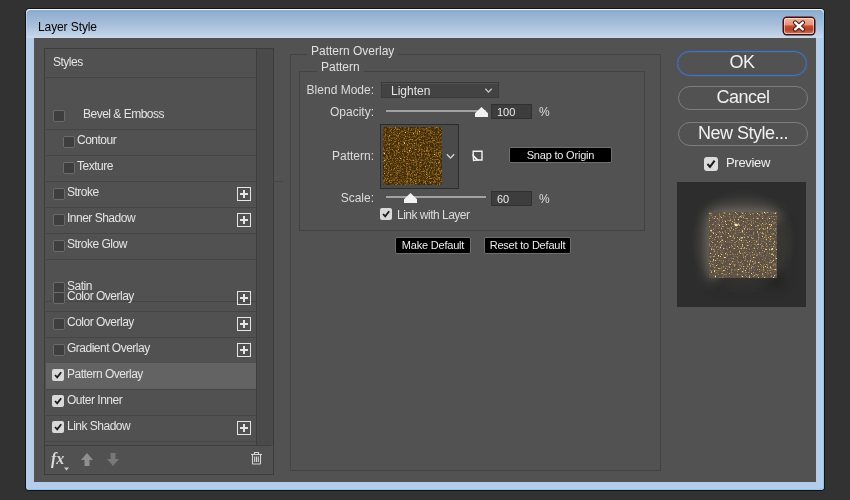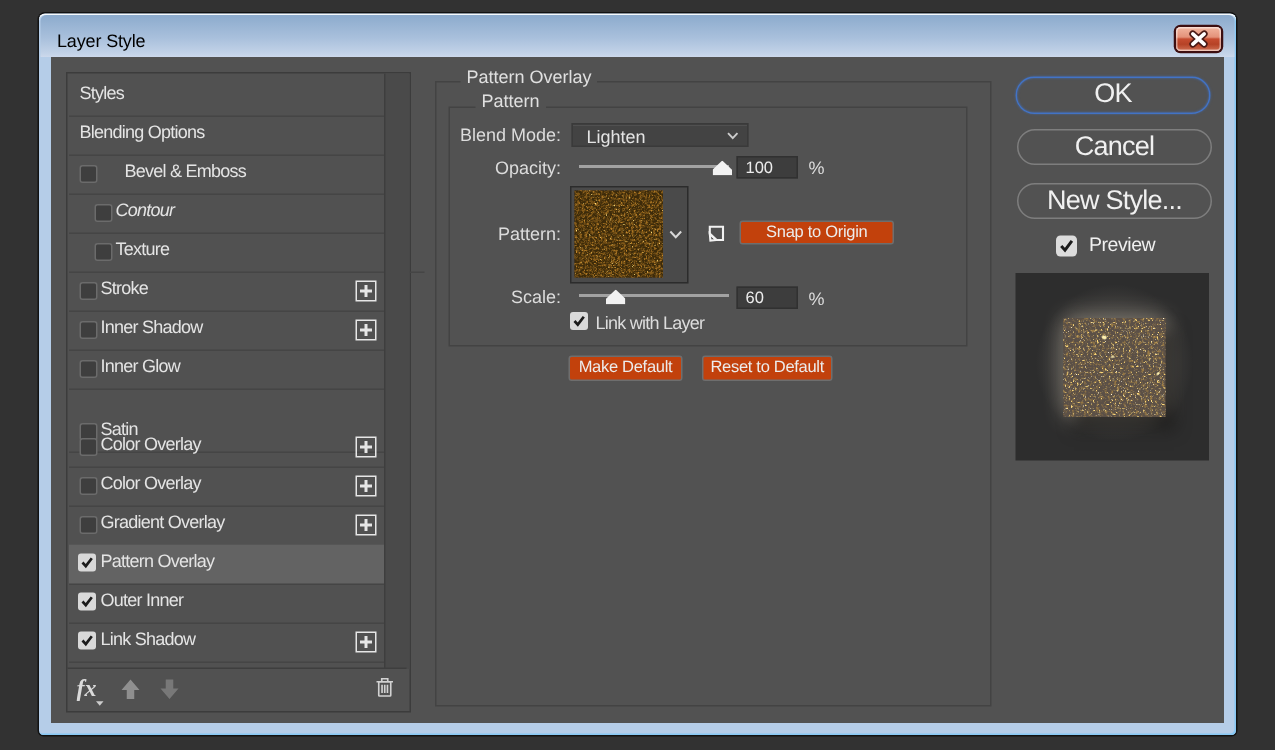--- a/index.html
+++ b/index.html
@@ -30,21 +30,21 @@
 .fieldset{border:1px solid #434343;}
 .flabel{position:absolute;font-size:12px;color:#e0e0e0;background:#525252;padding:0 4px;}
 .lab{position:absolute;font-size:12px;color:#dcdcdc;text-align:right;}
 #blendbox{left:381px;top:82px;width:116px;height:14px;background:#434343;border:1px solid #3a3a3a;box-shadow:inset 0 1px 0 rgba(255,255,255,.07);}
 #blendbox span{position:absolute;left:9px;top:1px;font-size:12px;color:#e4e4e4}
 .chev{position:absolute;width:9px;height:9px}
 .track{position:absolute;height:2px;background:#a2a2a2;}
 .thumb{position:absolute;width:13px;height:10px;background:#f2f2f2;clip-path:polygon(50% 0,100% 62%,100% 100%,0 100%,0 62%);filter:drop-shadow(0 1px 1px rgba(0,0,0,.5));}
 .valbox{position:absolute;width:34px;height:13px;background:#3d3d3d;border:1px solid #313131;color:#ececec;font-size:11px;padding-left:5px;line-height:14px;}
 .pct{position:absolute;font-size:12px;color:#dcdcdc;}
-.btn{position:absolute;border:1px solid #6e6e6e;background:#c2410c;color:#ececec;font-size:11px;letter-spacing:-0.2px;text-align:center;border-radius:2px;}
+.btn{position:absolute;border:1px solid #6e6e6e;background:#000000;color:#ececec;font-size:11px;letter-spacing:-0.2px;text-align:center;border-radius:2px;margin-left:16px;}
 
 .pill{position:absolute;left:678px;width:128px;height:22px;border:1px solid #7e7e7e;border-radius:12px;color:#f0f0f0;font-size:18px;letter-spacing:-0.5px;text-align:center;line-height:20px;}
 #okbtn{top:51px;height:23px;line-height:21px;border:1px solid #4273c6;border-radius:13px;left:677px;box-shadow:inset 0 0 1.5px rgba(66,115,198,.9),0 0 1.5px rgba(66,115,198,.7);}
 #cancelbtn{top:86px;}
 #newstylebtn{top:122px;}
 #prevcb{left:704px;top:157px;width:14px;height:14px;background:#dcdcdc;border-radius:3px;}
 #prevlabel{left:726px;top:155px;font-size:13px;letter-spacing:-0.3px;color:#f0f0f0;}
 #prevbox{left:677px;top:182px;width:129px;height:125px;background:#2d2d2d;}
 </style></head>
 <body>
@@ -58,48 +58,45 @@
         <path d="M11.2 4.6 L18.8 11.4 M18.8 4.6 L11.2 11.4" stroke="#4a1a16" stroke-width="4.6"></path>
         <path d="M11.2 4.6 L18.8 11.4 M18.8 4.6 L11.2 11.4" stroke="#ffffff" stroke-width="2.4"></path>
       </g>
     </svg>
   </div>
 
 <div class="abs" id="lpanel">
 <div class="row" style="top:2px;">
       <div class="txt" style="left:7px;">Styles</div>
     </div>
-<div class="row" style="top:28px;">
-      <div class="txt" style="left:7px;">Blending Options</div>
-    </div>
 <div class="row" style="top:54px;">
       <div class="cb" style="left:7px;"></div>
       <div class="txt" style="left:21px;margin-left:16px;">Bevel &amp; Emboss</div>
     </div>
 <div class="row" style="top:80px;">
       <div class="cb" style="left:17px;"></div>
-      <div class="txt" style="left:31px;font-style:italic;">Contour</div>
+      <div class="txt" style="left:31px;">Contour</div>
     </div>
 <div class="row" style="top:106px;padding-left:27px;">
       <div class="cb" style="left:17px;"></div>
       <div class="txt" style="left:31px;">Texture</div>
     </div>
 <div class="row" style="top:132px;">
       <div class="cb" style="left:7px;"></div>
       <div class="txt" style="left:21px;">Stroke</div>
       <div class="plus"></div>
     </div>
 <div class="row" style="top:158px;">
       <div class="cb" style="left:7px;"></div>
       <div class="txt" style="left:21px;">Inner Shadow</div>
       <div class="plus"></div>
     </div>
 <div class="row" style="top:184px;">
       <div class="cb" style="left:7px;"></div>
-      <div class="txt" style="left:21px;">Inner Glow</div>
+      <div class="txt" style="left:21px;">Stroke Glow</div>
     </div>
 <div class="row" style="top:226px;">
       <div class="cb" style="left:7px;"></div>
       <div class="txt" style="left:21px;">Satin</div>
     </div>
 <div class="row" style="top:236px;">
       <div class="cb" style="left:7px;"></div>
       <div class="txt" style="left:21px;">Color Overlay</div>
       <div class="plus"></div>
     </div>

